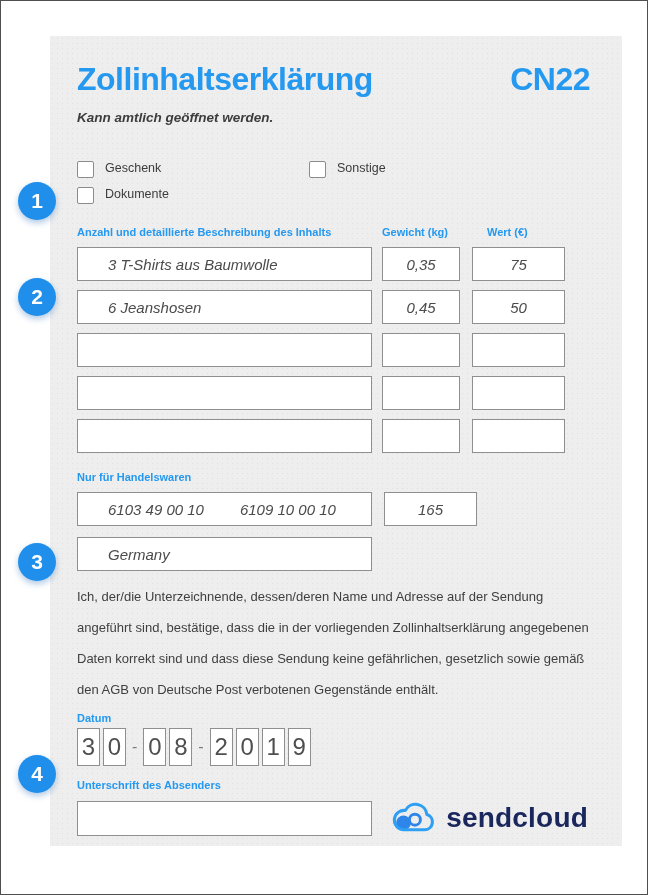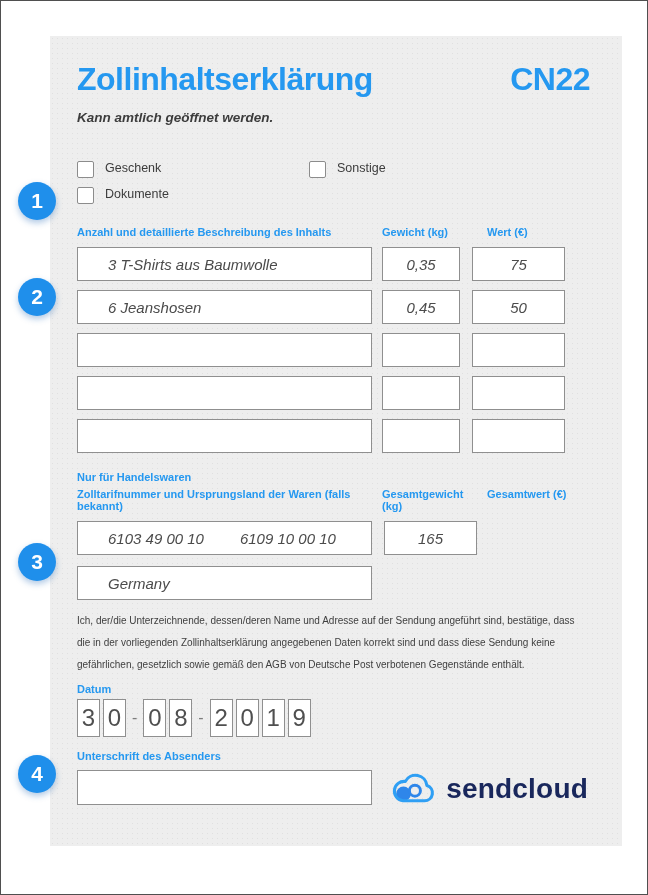--- a/index.html
+++ b/index.html
@@ -48,33 +48,33 @@
 
   .section-label { margin-top:18px; }
   .sub-head { display:flex; margin-top:5px; }
   .sub-head .h-desc { width:295px; }
   .sub-head .h-weight { width:100px; margin-left:10px; }
   .sub-head .h-value { width:93px; margin-left:5px; }
 
   .tariff-gap { margin-left:36px; }
   .country-row { margin-top:11px; }
 
-  .declaration { margin-top:10px; font-size:10px; line-height:22px; color:#3f3f3f; max-width:520px; }
+  .declaration { margin-top:10px; font-size:13px; line-height:31px; color:#3f3f3f; max-width:520px; }
 
   .date-label { margin-top:7px; }
   .date-row { margin-top:4px; display:flex; align-items:center; }
   .date-cell {
     width:23px; height:38px; background:#fff; border:1px solid #8f8f8f;
     display:flex; align-items:center; justify-content:center;
     font-size:24px; color:#4f4f4f; margin-right:3px;
   }
   .date-dash { color:#7d7d7d; font-size:16px; margin:0 6px 0 3px; }
 
   .sign-label { margin-top:13px; }
-  .sign-row { margin-top:8px; display:flex; justify-content:space-between; }
+  .sign-row { margin-top:8px; display:flex; justify-content:space-between; align-items:center; }
   .sign-box { width:295px; height:35px; background:#fff; border:1px solid #8f8f8f; }
 
   .brand { display:flex; align-items:center; margin-right:2px; }
   .brand-name { font-size:28px; font-weight:bold; color:#19275c; margin-left:9px; letter-spacing:0.2px; }
 
   
   .badge {
     position:absolute; left:17px; width:38px; height:38px; border-radius:50%;
     background:#1f8feb; color:#fff; font-size:21px; font-weight:bold;
     display:flex; align-items:center; justify-content:center;
@@ -142,25 +142,20 @@
       <div class="box box-sm2"></div>
     </div>
     <div class="t-row">
       <div class="box box-desc"></div>
       <div class="box box-sm"></div>
       <div class="box box-sm2"></div>
     </div>
 
     <div class="blabel section-label">Nur für Handelswaren</div>
 
-    <div class="sub-head">
-      <div class="blabel h-desc">Zolltarifnummer und Ursprungsland der Waren (falls bekannt)</div>
-      <div class="blabel h-weight">Gesamtgewicht (kg)</div>
-      <div class="blabel h-value">Gesamtwert (€)</div>
-    </div>
 
     <div class="t-row">
       <div class="box box-desc">
         <span>6103 49 00 10</span>
         <span class="tariff-gap">6109 10 00 10</span>
       </div>
       <div class="box box-sm2">165</div>
     </div>
 
     <div class="t-row country-row">

